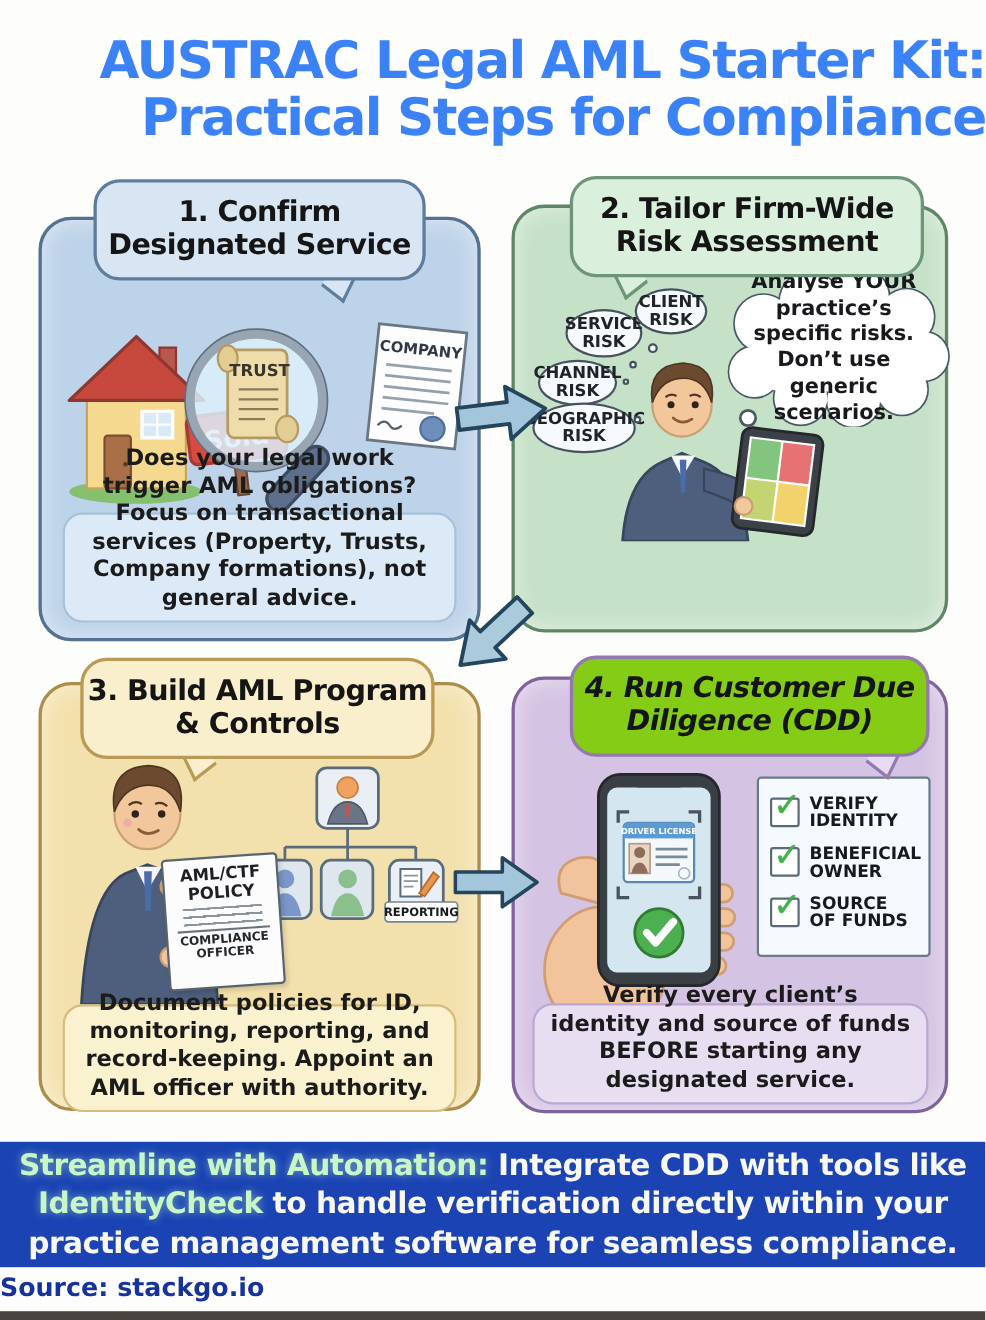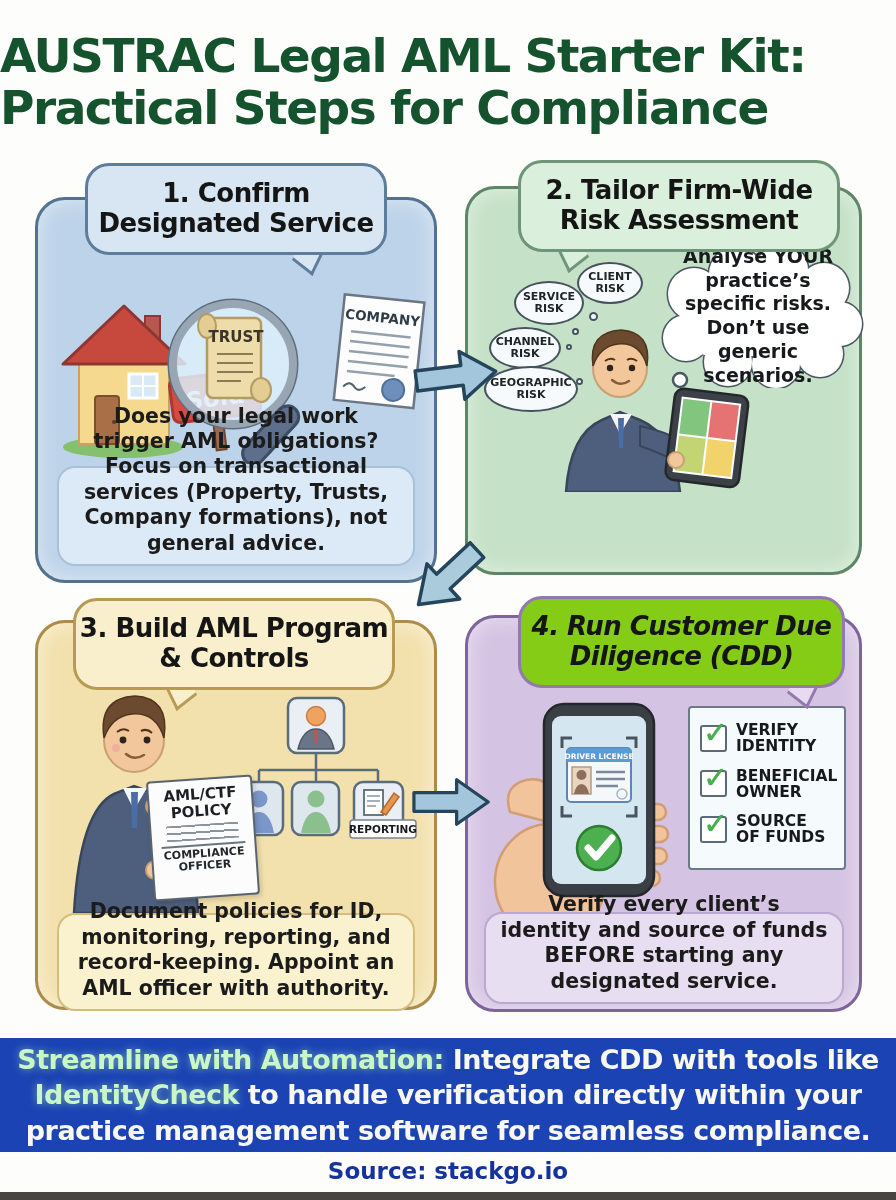--- a/index.html
+++ b/index.html
@@ -7,23 +7,23 @@
   .page {
     position:relative; width:896px; height:1200px; overflow:hidden;
     background:#fdfdfb;
     font-family:"DejaVu Sans","Liberation Sans",sans-serif;
     font-weight:bold; color:#151515;
   }
   .abs { position:absolute; }
 
   
   .title {
-    left:0; top:30px; width:896px; text-align:left;
+    left:0; top:30px; width:896px; text-align:right;
     font-size:47px; font-weight:800; letter-spacing:-1.5px;
-    line-height:1.1; color:#14532d;
+    line-height:1.1; color:#3b82f6;
   }
 
   
   .panel { border-radius:30px; border:3px solid; box-shadow:inset 0 0 22px rgba(255,255,255,.5); }
   .panel.p1 { background:#bdd3e9; border-color:#54718f; }
   .panel.p2 { background:#c5e1c7; border-color:#5d8566; }
   .panel.p3 { background:#f3e1ad; border-color:#ab8c4b; }
   .panel.p4 { background:#d5c3e3; border-color:#7d649a; }
 
   .hbubble {
@@ -46,21 +46,21 @@
   }
   .textbox.x1 { background:#dcE9f7; border:2px solid #a8c1d9; }
   .textbox.x2 { background:#def2e0; border:2px solid #a5c9ab; }
   .textbox.x3 { background:#faf1cf; border:2px solid #d3bc7e; }
   .textbox.x4 { background:#e8def2; border:2px solid #bba8d0; }
 
   
   .riskbubble {
     border-radius:50%; background:#f6fafc; border:2.5px solid #46525d;
     display:flex; align-items:center; justify-content:center; text-align:center;
-    font-size:11px; line-height:1.05; color:#202428; z-index:3; padding:4px;
+    font-size:15px; line-height:1.05; color:#202428; z-index:3; padding:4px;
   }
   .dot { border-radius:50%; background:#f6fafc; border:2px solid #46525d; z-index:3; }
   .cloudtext {
     z-index:4; display:flex; align-items:center; justify-content:center; text-align:center;
     font-size:19px; line-height:1.25; color:#17191c;
   }
 
   
   .checklist {
     background:#f5fafc; border:2px solid #6a7a88; border-radius:4px;
@@ -68,21 +68,21 @@
   }
   .checkitem { display:flex; align-items:center; gap:9px; }
   .checkbox { position:relative; flex:0 0 27px; width:27px; height:27px; background:#ffffff; border:2.5px solid #5a6a78; border-radius:3px; }
   .checkglyph { position:absolute; left:1px; top:-12px; font-size:30px; color:#44b14c; text-shadow:0 0 1px #2e8a36; }
   .checklabel { font-size:15.5px; line-height:1.05; color:#17191c; }
 
   
   .banner { left:0; top:1038px; width:896px; height:114px; background:#1b43b4; display:flex; align-items:center; justify-content:center; }
   .banner p { width:862px; text-align:center; font-size:27px; line-height:1.32; color:#f8f8f1; letter-spacing:-0.5px; }
   .hl { color:#c9f6c7; text-shadow:0 0 8px rgba(190,255,190,.55); }
-  .source { left:0; top:1150px; width:896px; height:42px; display:flex; align-items:center; justify-content:center;
+  .source { left:0; top:1150px; width:896px; height:42px; display:flex; align-items:center; justify-content:flex-start;
             font-size:23px; color:#15339b; }
   .bottomstrip { left:0; top:1192px; width:896px; height:8px; background:#48453e; }
 
   .doc3 {
     background:#fcfcfc; border:2px solid #59646f; border-radius:4px; transform:rotate(-4deg);
     z-index:4; text-align:center; padding:6px 4px; box-shadow:2px 3px 5px rgba(0,0,0,.15);
   }
   .doc3 .dl1 { font-size:15px; line-height:1.1; color:#1c1f24; }
   .doc3 .rules { margin:5px auto 4px; width:72px; height:16px;
     background:repeating-linear-gradient(#8a949e 0 2px, transparent 2px 7px); }

